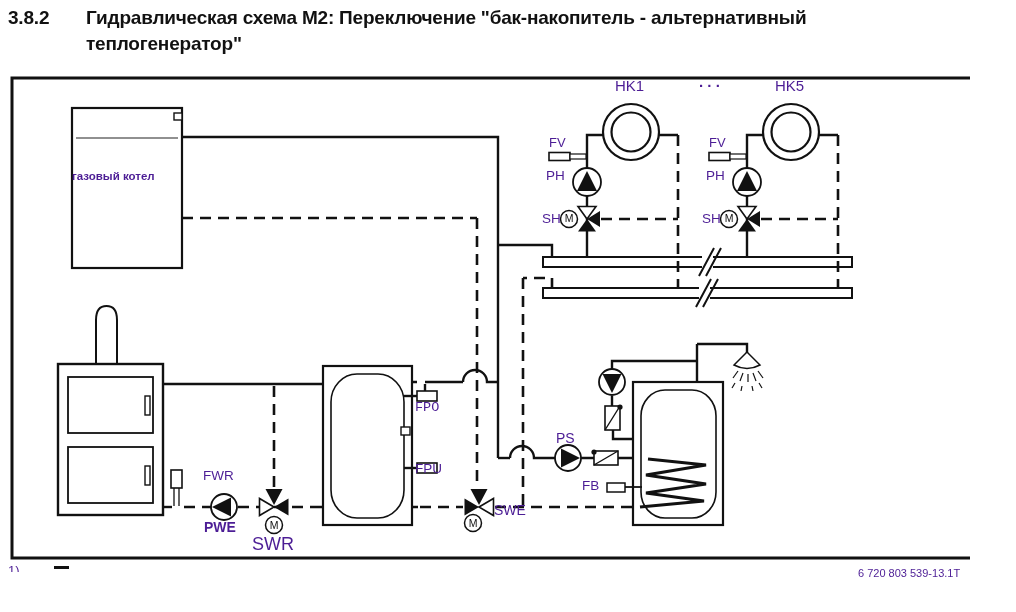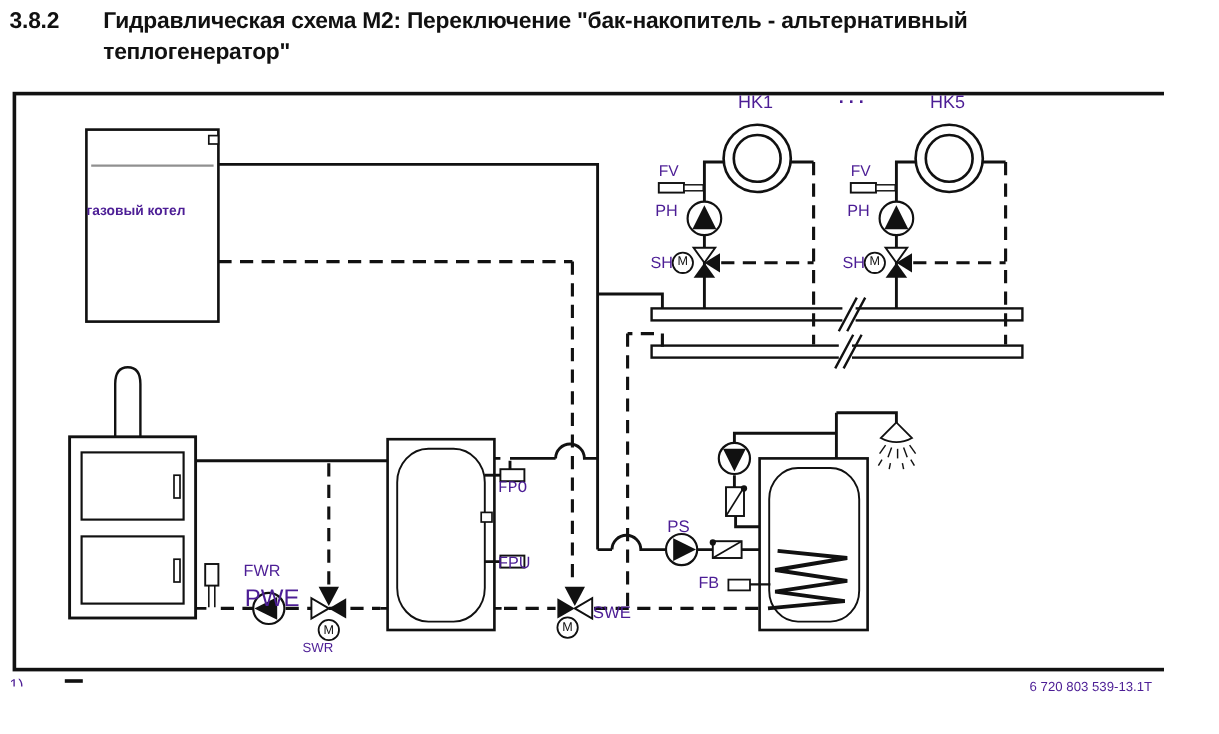--- a/index.html
+++ b/index.html
@@ -208,22 +208,22 @@
   <div class="lbl" style="left:702px;top:212px;">SH</div>
 
   <div class="mlbl" style="left:560px;top:213px;">M</div>
   <div class="mlbl" style="left:720px;top:213px;">M</div>
   <div class="mlbl" style="left:265px;top:519.5px;">M</div>
   <div class="mlbl" style="left:464px;top:517.5px;">M</div>
 
   <div class="lbl" style="left:415px;top:401px;font-family:Liberation Mono, monospace;">FPO</div>
   <div class="lbl" style="left:415px;top:462px;">FPU</div>
   <div class="lbl" style="left:203px;top:469px;">FWR</div>
-  <div class="lbl" style="left:204px;top:489px;font-size:20px;">PWE</div>
-  <div class="lbl" style="left:252px;top:535px;font-size:11px;">SWR</div>
+  <div class="lbl" style="left:204px;top:520px;font-size:14px;font-weight:bold;">PWE</div>
+  <div class="lbl" style="left:252px;top:535px;font-size:18px;">SWR</div>
   <div class="lbl" style="left:494px;top:503px;font-size:14px;">SWE</div>
   <div class="lbl" style="left:556px;top:431px;font-size:14px;">PS</div>
   <div class="lbl" style="left:582px;top:479px;text-align:center;">FB</div>
 
   <div class="lbl" style="left:858px;top:568px;font-size:11px;">6 720 803 539-13.1T</div>
 
   <div id="footnote" class="lbl">1)</div>
   <div id="glyph-frag"></div>
 </div>
 

